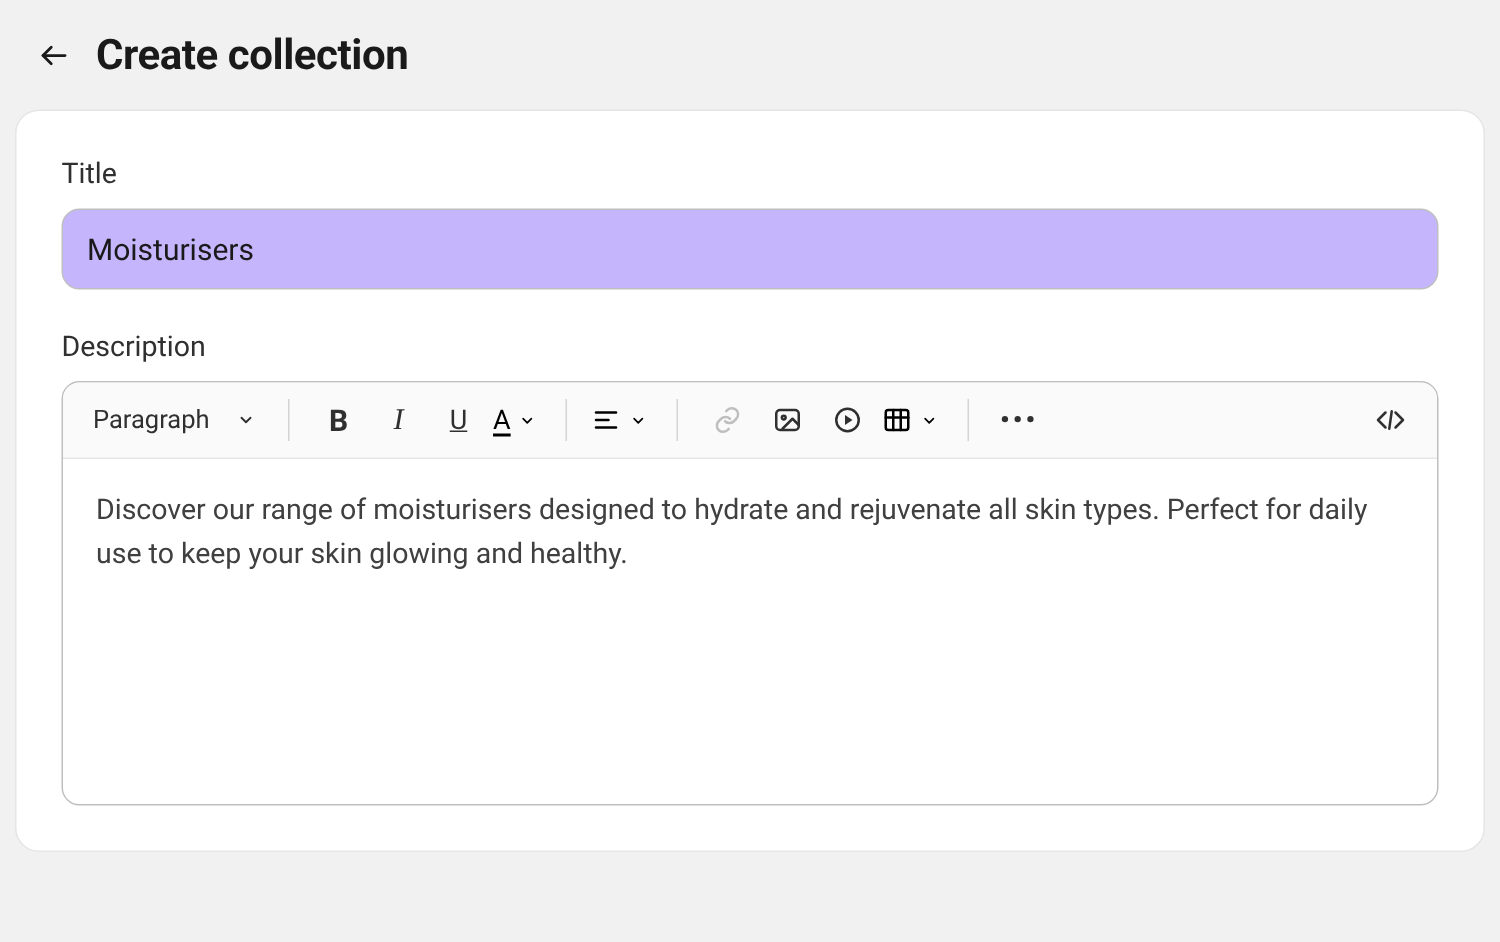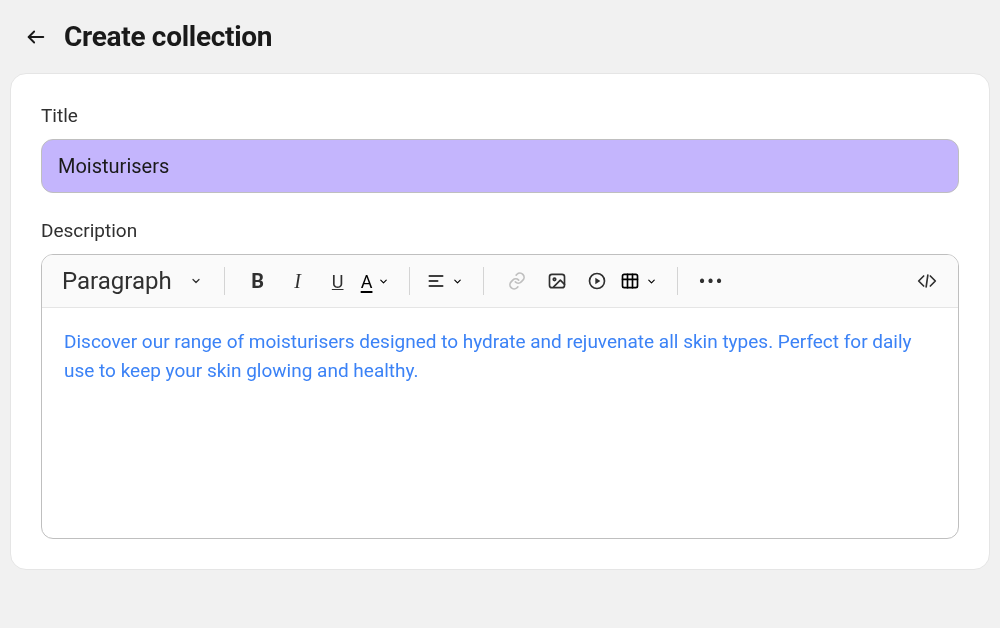--- a/index.html
+++ b/index.html
@@ -67,21 +67,21 @@
       align-items: center;
       padding: 8px 14px;
       border-bottom: 1px solid #e5e5e5;
       background: #fafafa;
       gap: 6px;
     }
     .tb-select {
       display: flex;
       align-items: center;
       gap: 18px;
-      font-size: 24px;
+      font-size: 17px;
       color: #303030;
       padding: 4px 6px;
       cursor: pointer;
     }
     .chev-down {
       width: 12px;
       height: 12px;
     }
     .divider {
       width: 1px;
@@ -105,21 +105,21 @@
       display: flex;
       align-items: center;
       gap: 6px;
     }
     .spacer { flex: 1; }
     .editor-content {
       padding: 20px 22px;
       min-height: 230px;
       font-size: 19px;
       line-height: 1.5;
-      color: #3b82f6;
+      color: #404040;
     }
     .bold-b { font-weight: 700; font-size: 20px; }
     .italic-i { font-style: italic; font-family: Georgia, serif; font-size: 20px; }
     .underline-u { text-decoration: underline; font-size: 18px; }
     .font-a { font-size: 18px; text-decoration: underline; text-decoration-thickness: 2px; text-underline-offset: 3px;}
     .tb-with-chev { display: flex; align-items: center; gap: 2px; padding-right: 4px; cursor: pointer;}
     .dots { letter-spacing: 2px; font-weight: 700; font-size: 18px;}
   </style>
 </head>
 <body>

